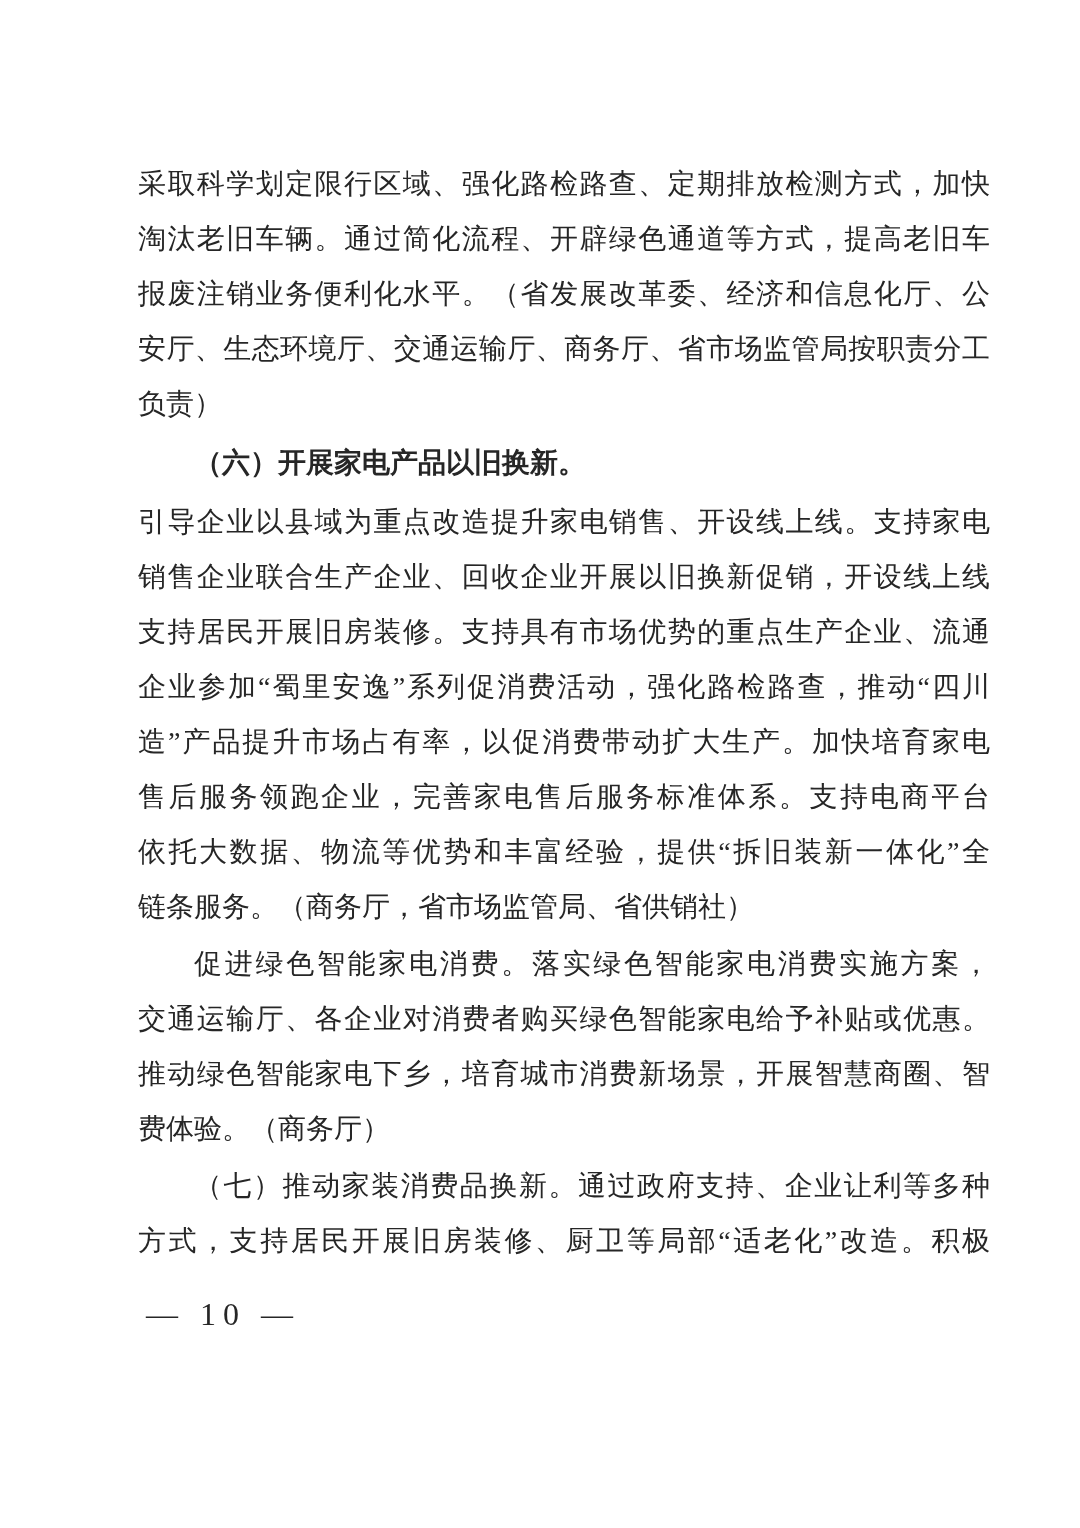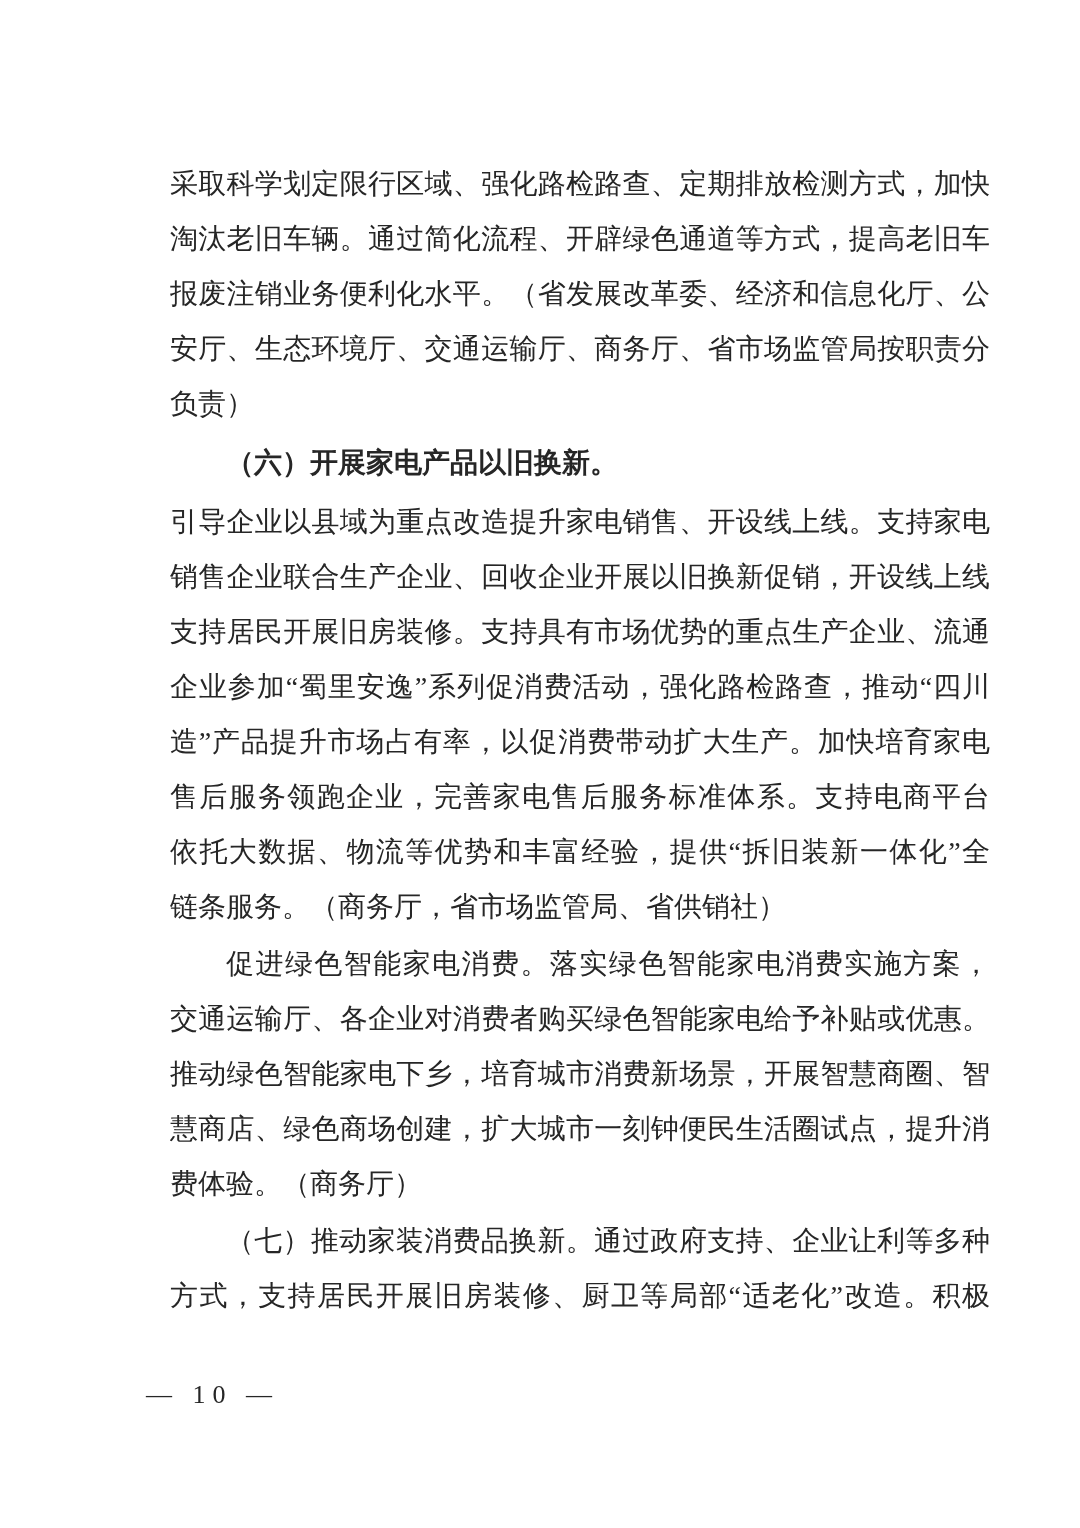--- a/index.html
+++ b/index.html
@@ -38,36 +38,35 @@
   }
   .para.heading .line {
     font-weight: bold;
   }
   .line {
     font-size: 28px;
     line-height: 55px;
     height: 55px;
     text-align: justify;
     overflow: hidden;
-    margin-left: 32px;
   }
   .line.j {
     text-align-last: justify;
   }
   .line.indent {
     text-indent: 56px;
   }
   .line b {
     font-weight: normal;
   }
   .pageno {
     position: absolute;
     left: 146px;
-    top: 1373px;
-    font-size: 26px;
+    top: 1292px;
+    font-size: 32px;
     line-height: 44px;
     letter-spacing: 7px;
     color: #262626;
     white-space: nowrap;
   }
 </style>
 </head>
 <body>
 
 <div class="page">
@@ -89,21 +88,20 @@
         <div class="line j">企业参加“蜀里安逸”系列促消费活动，强化路检路查，推动“四川</div>
         <div class="line j">造”产品提升市场占有率，以促消费带动扩大生产。加快培育家电</div>
         <div class="line j">售后服务领跑企业，完善家电售后服务标准体系。支持电商平台</div>
         <div class="line j">依托大数据、物流等优势和丰富经验，提供“拆旧装新一体化”全</div>
         <div class="line">链条服务。（商务厅，省市场监管局、省供销社）</div>
       </div>
       <div class="para body">
         <div class="line j indent">促进绿色智能家电消费。落实绿色智能家电消费实施方案，</div>
         <div class="line j">交通运输厅、各企业对消费者购买绿色智能家电给予补贴或优惠。</div>
         <div class="line j">推动绿色智能家电下乡，培育城市消费新场景，开展智慧商圈、智</div>
-        <div class="line j">慧商店、绿色商场创建，扩大城市一刻钟便民生活圈试点，提升消</div>
         <div class="line">费体验。（商务厅）</div>
       </div>
       <div class="para body">
         <div class="line j indent"><b>（七）推动家装消费品换新。</b><span>通过政府支持、企业让利等多种</span></div>
         <div class="line j">方式，支持居民开展旧房装修、厨卫等局部“适老化”改造。积极</div>
       </div>
     </div>
   <div class="pageno">— 10 —</div>
 </div>
 

